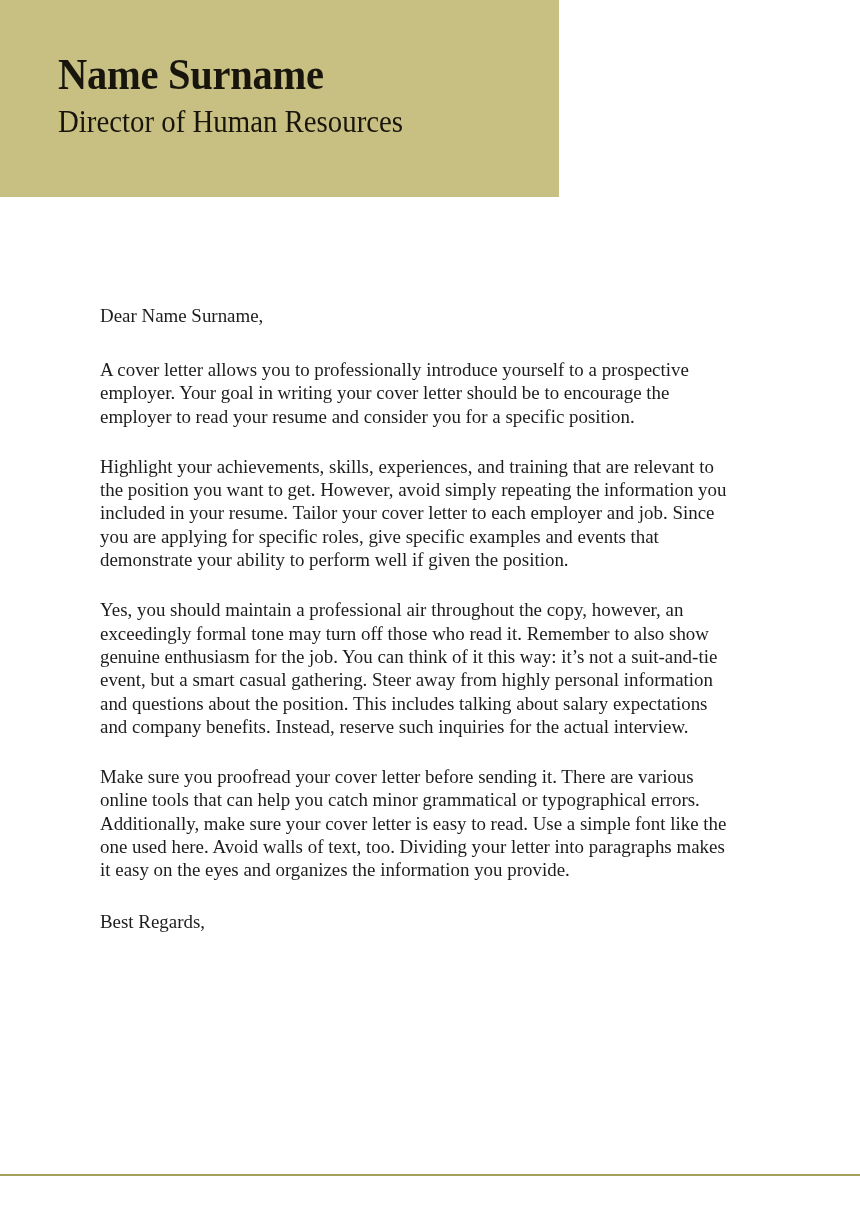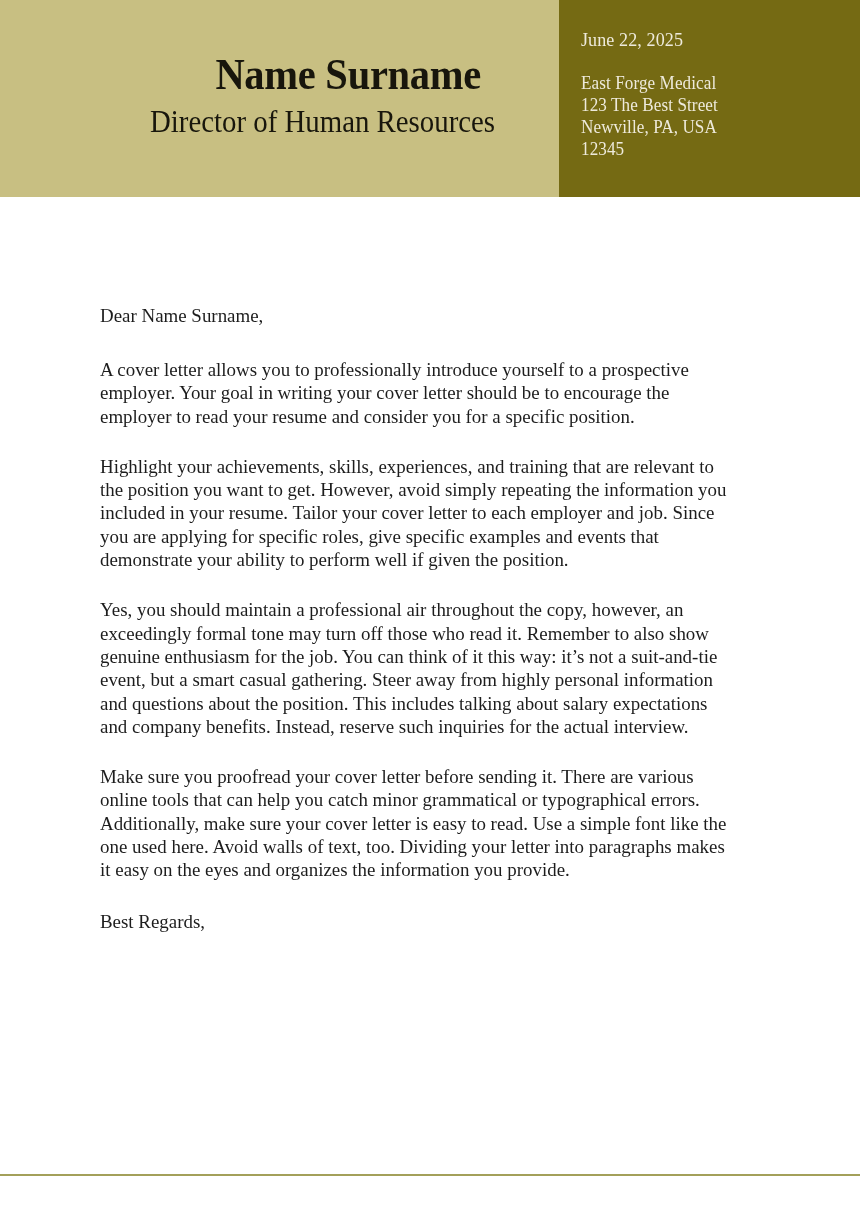--- a/index.html
+++ b/index.html
@@ -25,21 +25,20 @@
     top: 0;
     width: 860px;
     height: 197px;
     display: flex;
     align-items: stretch;
   }
   .header-left {
     width: 559px;
     background: #c8bf82;
     position: relative;
-    text-align: right;
   }
   .header-right {
     flex: 1 1 auto;
     background: #756a13;
     position: relative;
   }
 
   .name-block {
     position: absolute;
     left: 58px;
@@ -143,31 +142,20 @@
 <div class="page">
 
   <div class="header">
     <div class="header-left">
       <div class="name-block">
         <div class="name">Name Surname</div>
         <div class="job-title">Director of Human Resources</div>
       </div>
     </div>
 
-    <div class="header-right">
-      <div class="contact-block">
-        <div class="date-line">June 22, 2025</div>
-        <div class="address">
-          <div class="address-line">East Forge Medical</div>
-          <div class="address-line">123 The Best Street</div>
-          <div class="address-line">Newville, PA, USA</div>
-          <div class="address-line">12345</div>
-        </div>
-      </div>
-    </div>
   </div>
 
   <div class="letter-body">
     <p class="salutation">Dear Name Surname,</p>
     <p class="para">A cover letter allows you to professionally introduce yourself to a prospective employer. Your goal in writing your cover letter should be to encourage the employer to read your resume and consider you for a specific position.</p>
     <p class="para">Highlight your achievements, skills, experiences, and training that are relevant to the position you want to get. However, avoid simply repeating the information you included in your resume. Tailor your cover letter to each employer and job. Since you are applying for specific roles, give specific examples and events that demonstrate your ability to perform well if given the position.</p>
     <p class="para">Yes, you should maintain a professional air throughout the copy, however, an exceedingly formal tone may turn off those who read it. Remember to also show genuine enthusiasm for the job. You can think of it this way: it’s not a suit-and-tie event, but a smart casual gathering. Steer away from highly personal information and questions about the position. This includes talking about salary expectations and company benefits. Instead, reserve such inquiries for the actual interview.</p>
     <p class="para">Make sure you proofread your cover letter before sending it. There are various online tools that can help you catch minor grammatical or typographical errors. Additionally, make sure your cover letter is easy to read. Use a simple font like the one used here. Avoid walls of text, too. Dividing your letter into paragraphs makes it easy on the eyes and organizes the information you provide.</p>
     <p class="closing">Best Regards,</p>
   </div>

